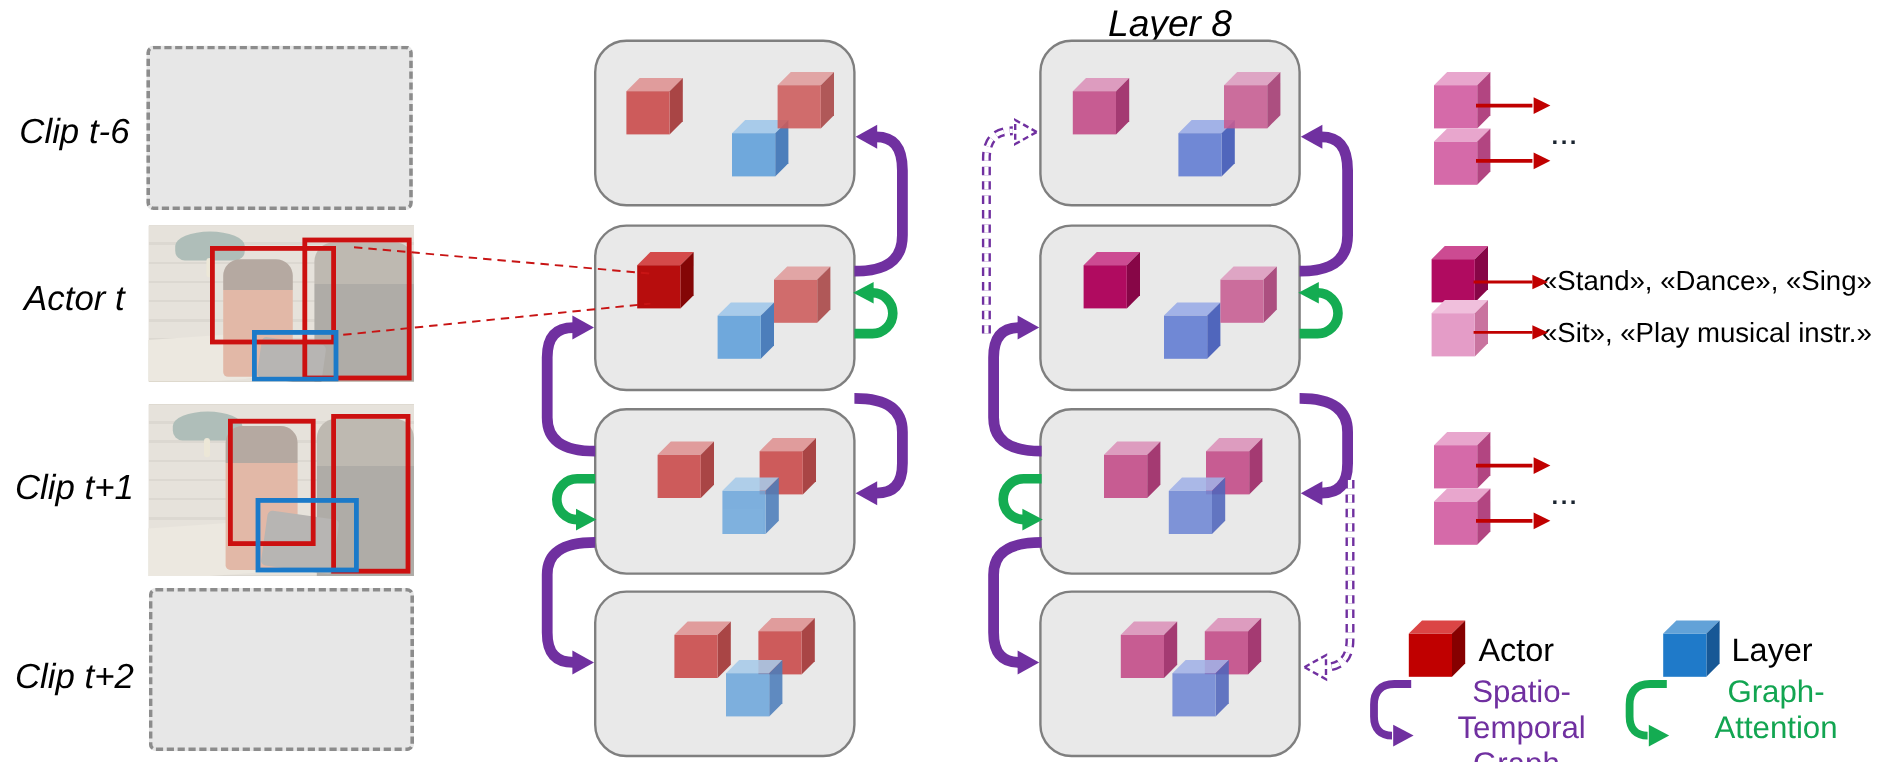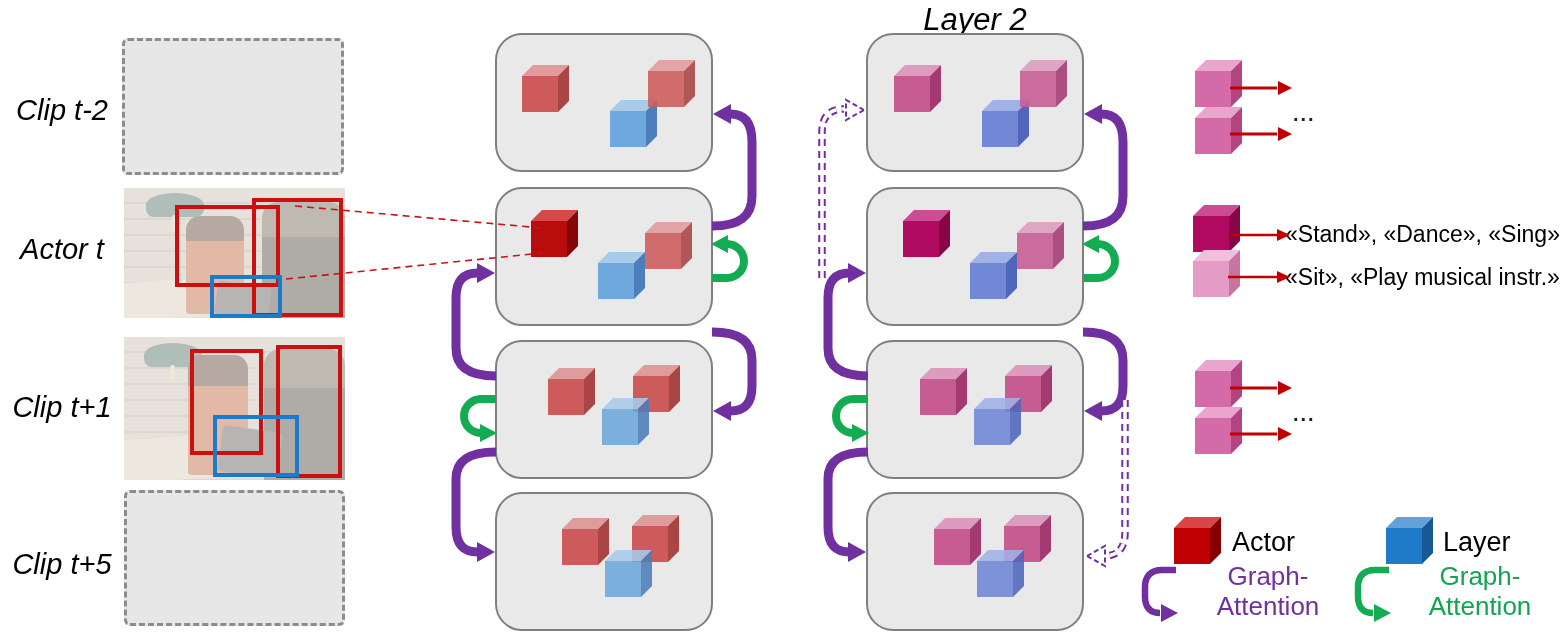--- a/index.html
+++ b/index.html
@@ -66,24 +66,24 @@
   .ra2{stroke:var(--annot_red);stroke-width:2.4;fill:none;}
   .rah{fill:var(--annot_red);stroke:none;}
   .pl{stroke:var(--arrow_purple);stroke-width:6.5;fill:none;}
   .gl{stroke:var(--arrow_green);stroke-width:6.5;fill:none;}
 </style>
 </head>
 <body>
 
 <div class="canvas">
 
-  <div class="clip-label" style="left:0;top:95px">Clip t-2</div>
+  <div class="clip-label" style="left:0;top:95px">Clip t-6</div>
   <div class="clip-label" style="left:0;top:234px">Actor t</div>
   <div class="clip-label" style="left:0;top:392px">Clip t+1</div>
-  <div class="clip-label" style="left:0;top:549px">Clip t+5</div>
+  <div class="clip-label" style="left:0;top:549px">Clip t+2</div>
 
   <div class="clip-dashed" style="left:122px;top:38px;width:222px;height:137px"></div>
   <div class="clip-dashed" style="left:124px;top:490px;width:221px;height:136px"></div>
 
   <div class="frame" style="left:124px;top:188px;width:221px;height:130px">
     <div class="planks"></div>
     <div class="lamp" style="left:22px;top:5px"></div>
     <div class="table" style="left:-4px;top:92px;width:104px;height:38px"></div>
     <div class="woman" style="left:62px;top:28px;width:58px;height:98px"></div>
     <div class="man" style="left:138px;top:14px;width:83px;height:116px"></div>
@@ -100,21 +100,21 @@
     <div class="table" style="left:-4px;top:100px;width:108px;height:43px"></div>
     <div class="woman" style="left:64px;top:18px;width:60px;height:120px"></div>
     <div class="man" style="left:140px;top:12px;width:81px;height:131px"></div>
     <div class="object" style="left:96px;top:92px;width:60px;height:46px"></div>
     <div class="fade"></div>
     <div class="bbox red" style="left:66px;top:12px;width:73px;height:106px"></div>
     <div class="bbox red" style="left:152px;top:8px;width:66px;height:133px"></div>
     <div class="bbox blue" style="left:89px;top:78px;width:86px;height:62px"></div>
   </div>
 
-  <div class="layer-title" style="left:866px;top:2px">Layer 2</div>
+  <div class="layer-title" style="left:866px;top:2px">Layer 8</div>
 
   <div class="gbox" style="left:495px;top:33px"></div>
   <div class="gbox" style="left:495px;top:187px"></div>
   <div class="gbox" style="left:495px;top:340px"></div>
   <div class="gbox" style="left:495px;top:492px"></div>
 
   <div class="cube c-red" style="left:522px;top:65px">
       <i class="t"></i>
       <i class="r"></i>
       <i class="f"></i>
@@ -292,20 +292,21 @@
   <div class="legend-label" style="left:1232px;top:527px">Actor</div>
 
   <div class="cube c-legobj" style="left:1386px;top:517px">
       <i class="t"></i>
       <i class="r"></i>
       <i class="f"></i>
     </div>
   <div class="legend-label" style="left:1443px;top:527px">Layer</div>
 
   <div class="legend-purple" style="left:1178px;top:561px">
+    <div>Spatio-Temporal</div>
     <div>Graph-Attention</div>
   </div>
   <div class="legend-green" style="left:1396px;top:561px">
     <div>Graph-Attention</div>
   </div>
 
   <svg class="overlay" width="1564" height="635" viewBox="0 0 1564 635">
 
     <path class="rd" d="M295,206 L542,228"></path>
     <path class="rd" d="M286,279 L542,253"></path>

